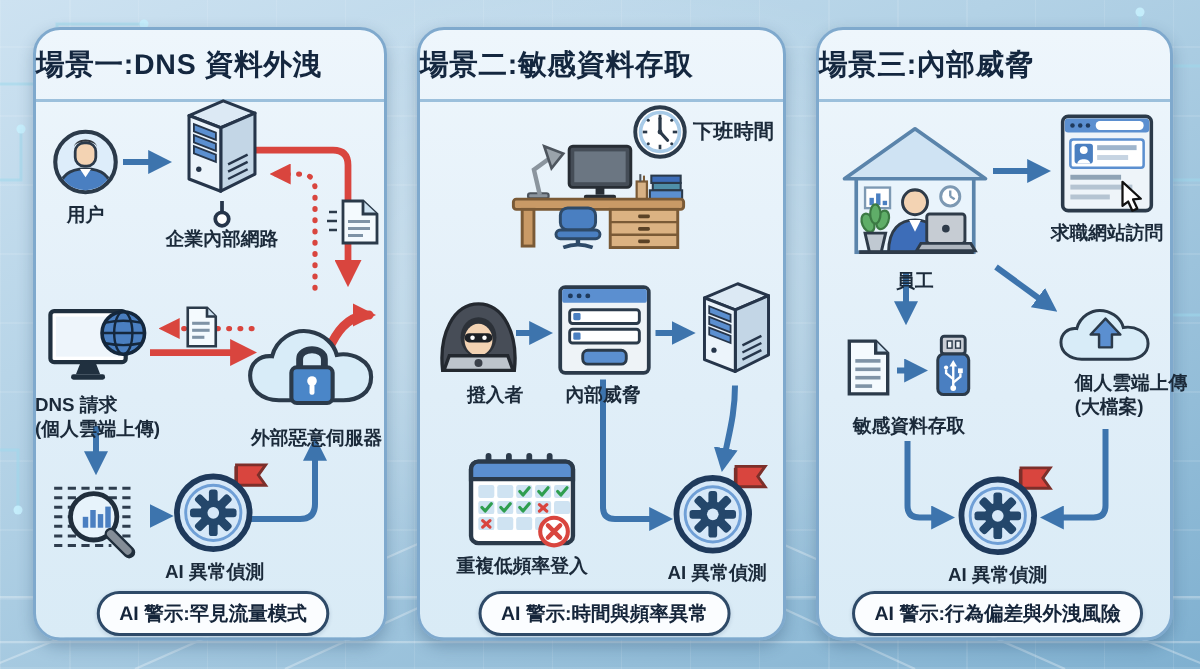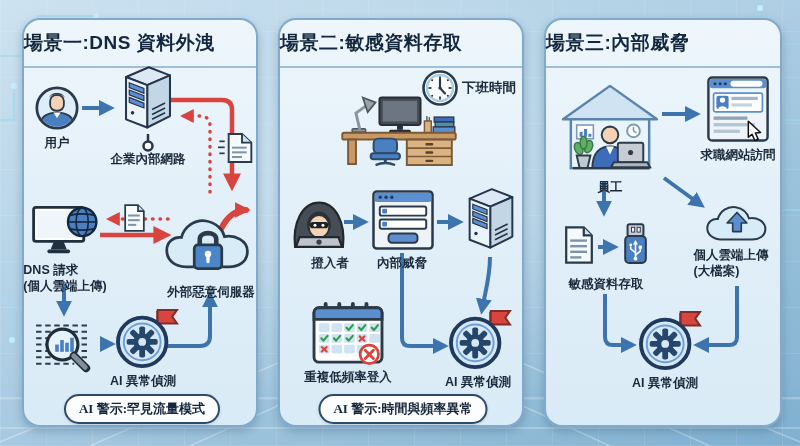--- a/index.html
+++ b/index.html
@@ -26,21 +26,20 @@
   .card-title{font-size:19px;font-weight:bold;color:#14273f;letter-spacing:.5px;white-space:nowrap;}
   .lbl{
     position:absolute;transform:translateX(-50%);white-space:nowrap;
     font-size:12.5px;font-weight:bold;color:#1b2a3a;line-height:1.25;z-index:3;
   }
   .pill{
     position:absolute;transform:translateX(-50%);white-space:nowrap;z-index:3;
     background:#fbfdff;border:2.5px solid #2e4a68;border-radius:16px;
     padding:4px 13px;font-size:13px;font-weight:bold;color:#15253a;
     box-shadow:0 1px 3px rgba(26,58,92,.18);
-    font-family:Liberation Serif, serif;
   }
   .ic{position:absolute;z-index:2;}
   .wires{position:absolute;inset:0;z-index:1;pointer-events:none;}
 </style>
 </head>
 <body>
 
 <svg class="bg-deco" width="800" height="446">
   <g stroke="#9fd9ec" stroke-width="2" fill="none" opacity="0.55">
     <polyline points="0,56 38,56 38,16 96,16"></polyline>
@@ -495,34 +494,35 @@
     <path d="M17,41 L23,36 V33" fill="none" stroke="#ffffff" stroke-width="2"></path>
       <rect x="21" y="29" width="4" height="4" fill="#ffffff"></rect>
     <circle cx="17" cy="45.5" r="2.4" fill="#ffffff"></circle>
   </svg>
   <div class="lbl" style="left:60px;top:257px;">敏感資料存取</div>
 
   <svg class="ic" style="left:158px;top:180px;" width="66" height="46" viewBox="0 0 100 66">
     <path d="M26,58 C13,58 5,50 5,41 C5,32 12,26 21,27 C24,15 36,7 48,9 C59,11 66,18 68,26 C79,24 93,30 93,42 C93,53 83,58 73,58 Z" fill="#d8ecf8" stroke="#2b3a4a" stroke-width="3"></path>
     <polygon points="50,17 65,33 56.5,33 56.5,46 43.5,46 43.5,33 35,33" fill="#5b8fd0" stroke="#2b3a4a" stroke-width="2.5" stroke-linejoin="round"></polygon>
   </svg>
-  <div class="lbl" style="left:185px;top:228px;">
+  <div class="lbl" style="left:208px;top:228px;">
     <div>個人雲端上傳</div>
     <div>(大檔案)</div>
   </div>
 
   <svg class="ic" style="left:92px;top:289px;" width="66" height="62" viewBox="0 0 68 64">
     <line x1="44" y1="4" x2="44" y2="22" stroke="#7c2f2a" stroke-width="3"></line>
     <path d="M44,3 L64,3 L59,10 L64,17 L44,17 Z" fill="#d9453e" stroke="#7c2f2a" stroke-width="2"></path>
     <circle cx="28" cy="36" r="25" fill="#d6e8f8" stroke="#1f3a5c" stroke-width="4"></circle>
     <circle cx="28" cy="36" r="19" fill="none" stroke="#6f9fd6" stroke-width="2"></circle>
     <g fill="#24476b">
       <rect x="25" y="20" width="6" height="32" rx="2"></rect>
       <rect x="25" y="20" width="6" height="32" rx="2" transform="rotate(45 28 36)"></rect>
       <rect x="25" y="20" width="6" height="32" rx="2" transform="rotate(90 28 36)"></rect>
       <rect x="25" y="20" width="6" height="32" rx="2" transform="rotate(135 28 36)"></rect>
     </g>
     <circle cx="28" cy="36" r="9" fill="#24476b"></circle>
       <circle cx="28" cy="36" r="4" fill="#d6e8f8"></circle>
   </svg>
   <div class="lbl" style="left:119px;top:356px;">AI 異常偵測</div>
 
+  <div class="pill" style="left:119px;top:374px;">AI 警示:行為偏差與外洩風險</div>
 </div>
 
 </body></html>

